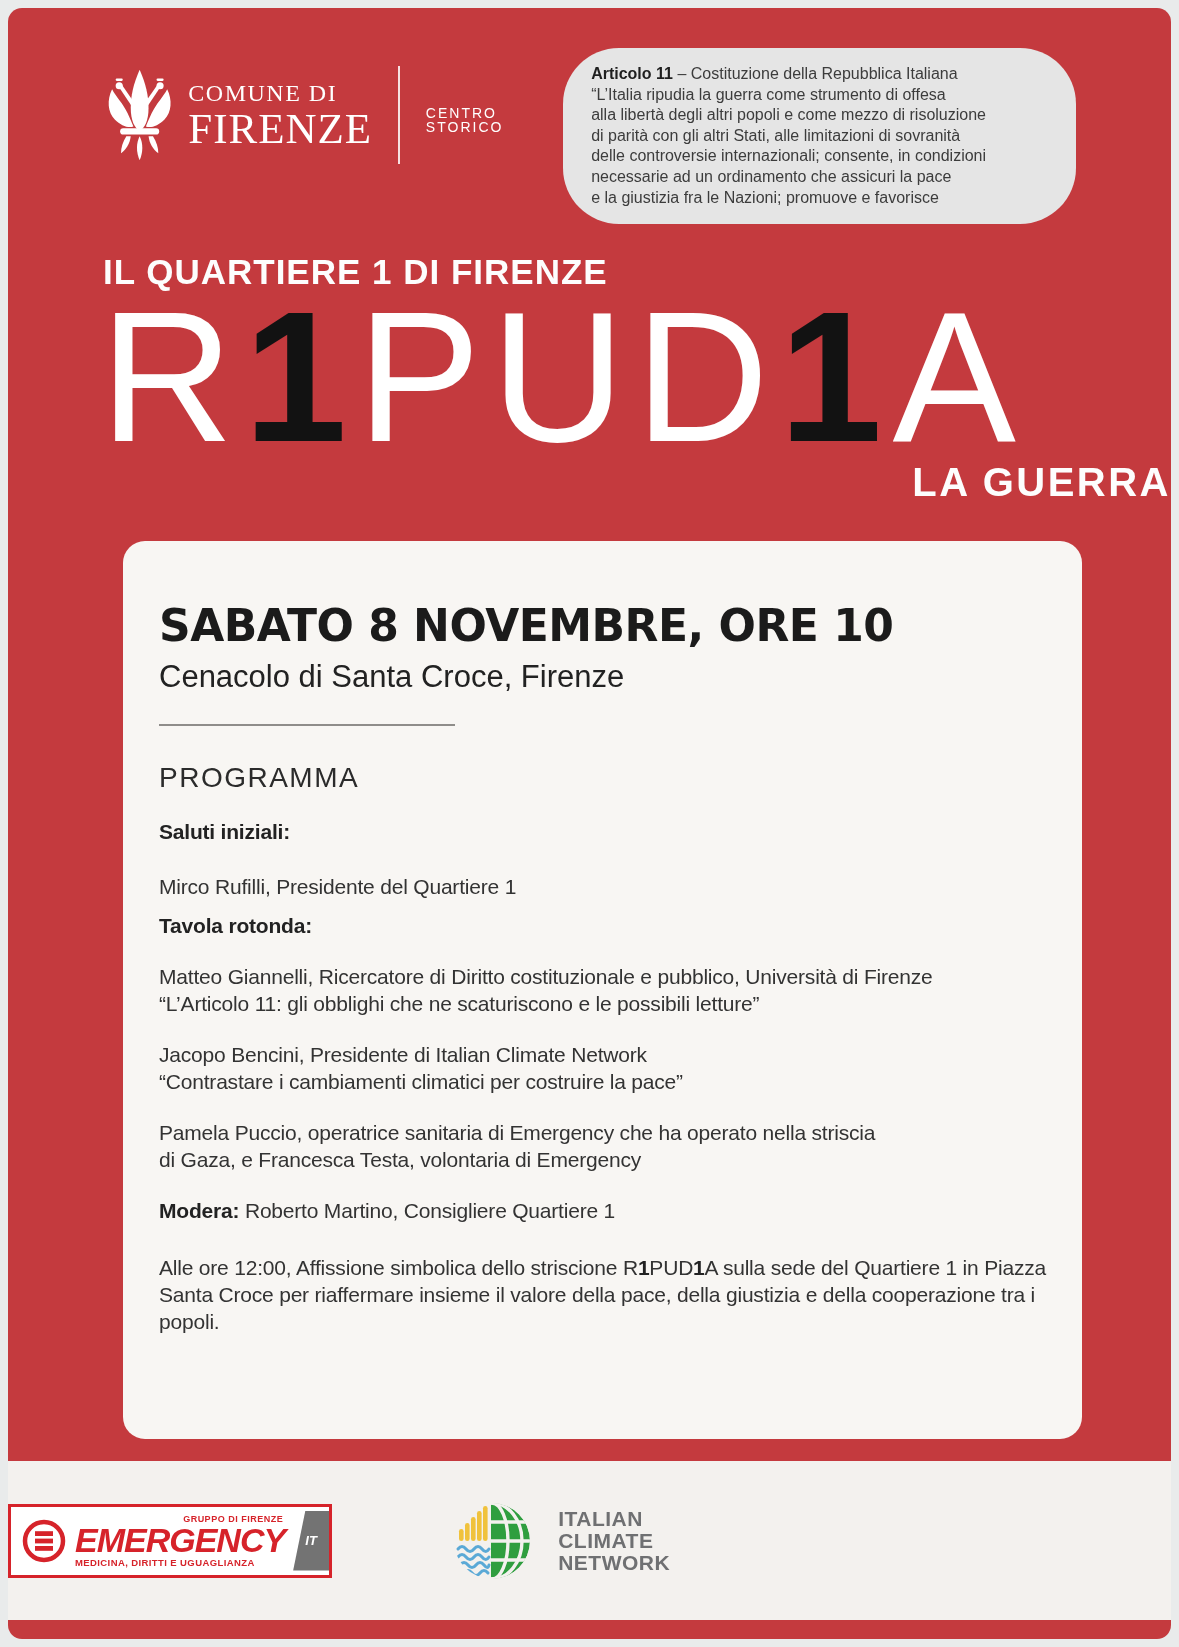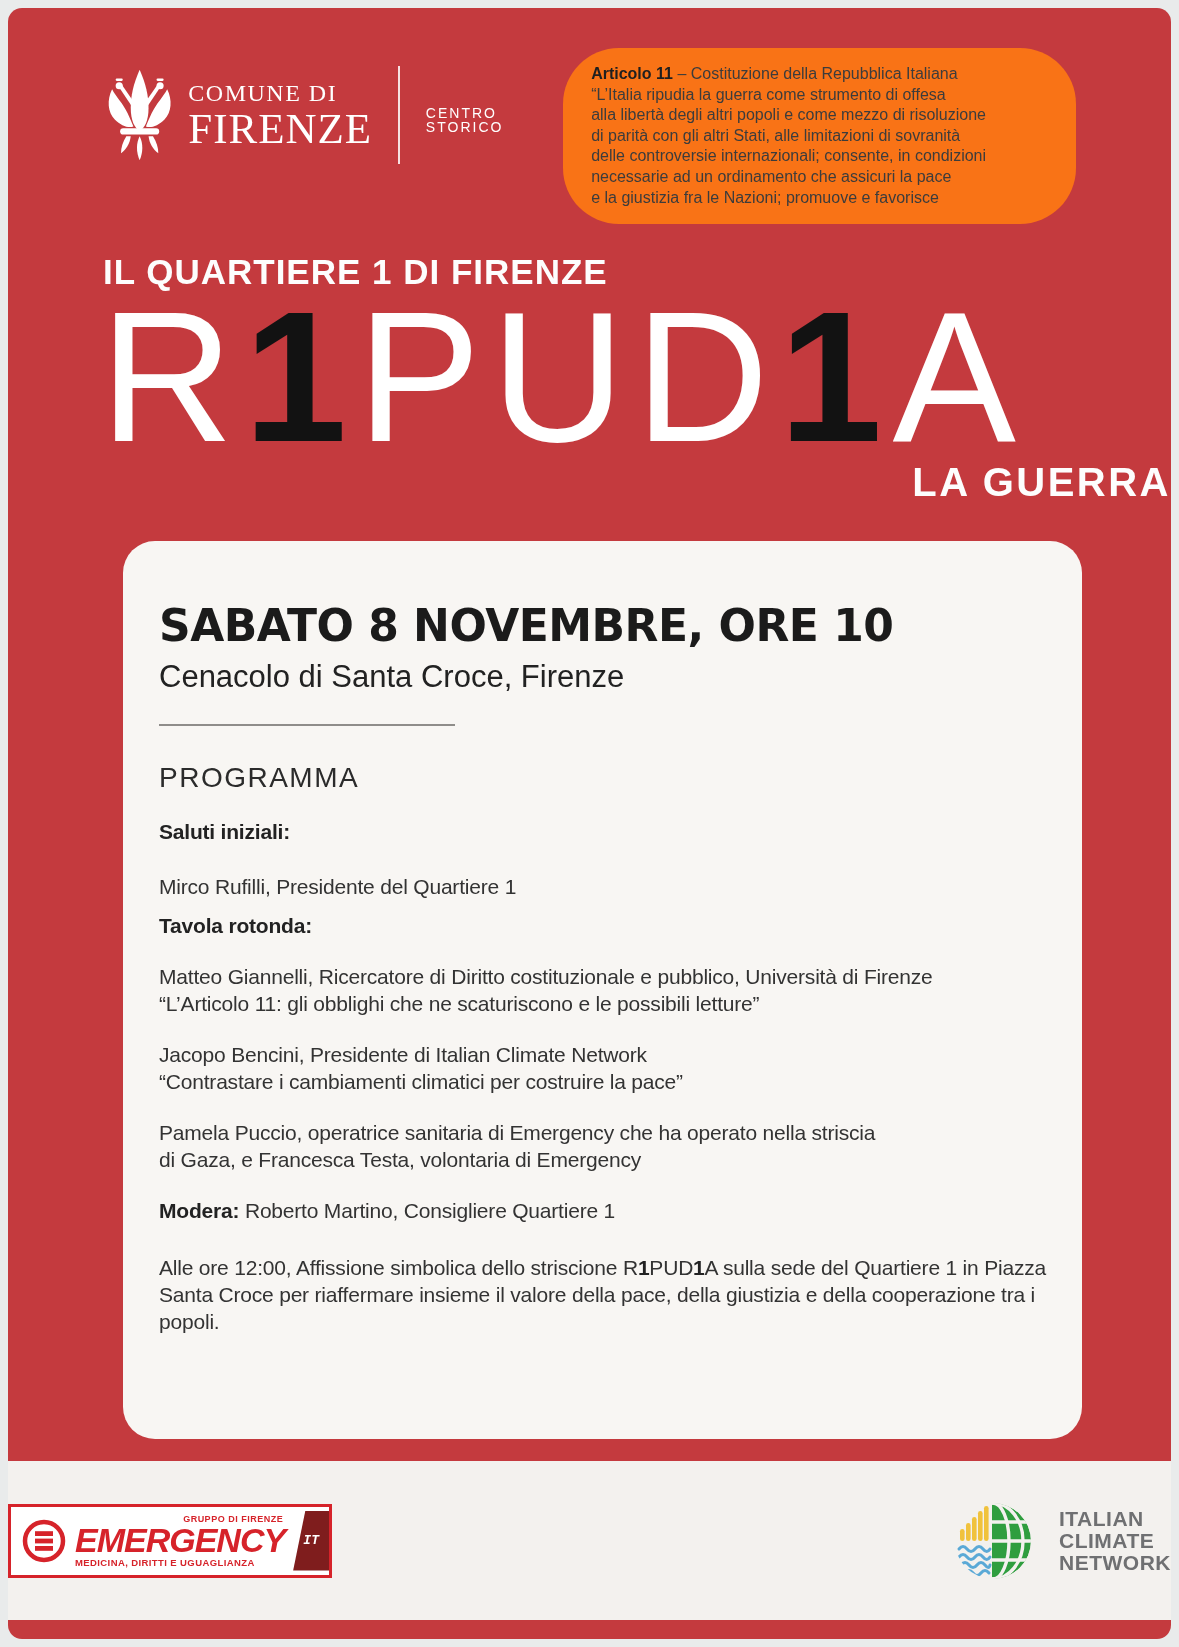--- a/index.html
+++ b/index.html
@@ -24,74 +24,74 @@
   .city-logos { display:flex; align-items:center; gap:14px; margin-top:14px; color:#fff; }
   .comune-text { line-height:1; }
   .comune-line1 { font-family:"Liberation Serif", serif; font-size:24px; letter-spacing:1.5px; }
   .comune-line2 { font-family:"Liberation Serif", serif; font-size:43px; letter-spacing:1px; margin-top:2px; }
   .logo-divider { width:2px; height:98px; background:rgba(255,255,255,.85); margin:0 12px; }
   .q1-block { line-height:1; margin-top:4px; }
   .q1-code { font-family:"Liberation Serif", serif; font-size:70px; }
   .q1-label { font-size:14px; letter-spacing:2px; margin-top:6px; }
 
   .articolo-bubble {
-    width:540px; background:#f97316; border-radius:56px;
+    width:540px; background:#e5e5e5; border-radius:56px;
     padding:16px 10px 16px 28px;
     color:#3c3c3c; font-size:16px; line-height:20.6px;
     white-space:nowrap;
   }
   .articolo-bubble .seg-b { font-weight:bold; color:#1f1f1f; }
 
   
   .kicker { margin:28px 0 0 95px; font-size:35px; font-weight:bold; letter-spacing:1px; color:#fdfdfd; }
   .big-title {
     margin:10px 0 0 92px; width:916px; height:150px;
     display:flex; justify-content:space-between; align-items:flex-end;
     font-size:185px; line-height:150px; color:#ffffff;
   }
   .big-title .seg-b { color:#121212; font-weight:bold; }
   .subtitle { text-align:right; margin-top:8px;
     font-size:40px; font-weight:bold; letter-spacing:2.5px; color:#fdfdfd; }
 
   
   .card {
     margin:36px 0 0 115px; width:959px; height:898px;
-    background:#f8f6f3; border-radius:32px;
+    background:#f8f6f3; border-radius:22px;
     padding:62px 34px 0 36px; overflow:hidden;
     color:#333333; font-size:21px; line-height:27px; letter-spacing:-0.2px;
   }
   .card .seg-b { font-weight:bold; color:#222; }
   .date { font-family:"DejaVu Sans", sans-serif; font-size:44px; line-height:46px; font-weight:bold; color:#1b1b1b; letter-spacing:-0.5px; }
   .location { font-size:31px; line-height:31px; letter-spacing:0; margin-top:12px; color:#222; }
   .rule { width:296px; border-top:2px solid #8f8d8a; margin-top:32px; }
   .programma { font-size:28px; line-height:28px; letter-spacing:1.5px; margin-top:38px; color:#2b2b2b; }
   .line-label { margin-top:26px; font-weight:bold; color:#222; }
   .line { margin-top:28px; }
   .tavola { margin-top:12px; }
   .block { margin-top:24px; }
   .mod { margin-top:24px; }
   .para { margin-top:30px; }
   .para2 { margin-top:20px; }
 
   
-  .band { height:162px; background:#f3f1ee; display:flex; align-items:center; justify-content:space-between; gap:120px; }
+  .band { height:162px; background:#f3f1ee; display:flex; align-items:center; justify-content:flex-start; gap:120px; }
   .red-footer { height:19px; background:#c43a3e; }
 
   .emergency {
     display:flex; align-items:center; background:#ffffff;
     border:3px solid #d6232a; height:74px; padding:4px 0 4px 10px;
   }
   .em-text { margin-left:8px; display:flex; flex-direction:column; justify-content:center; }
   .em-group { color:#d6232a; font-size:9px; font-weight:bold; letter-spacing:0.5px; text-align:right; padding-right:2px; }
   .em-name { color:#d6232a; font-size:34px; line-height:32px; font-weight:bold; font-style:italic; letter-spacing:-1px; }
   .em-tag { color:#d6232a; font-size:9.5px; font-weight:bold; letter-spacing:0.4px; margin-top:1px; }
   .em-it {
     align-self:stretch; width:36px; margin-left:8px;
-    background:#7f1d1d; clip-path:polygon(34% 0, 100% 0, 100% 100%, 0 100%);
-    display:flex; align-items:center; justify-content:center;font-family:Liberation Mono, monospace;
+    background:#737373; clip-path:polygon(34% 0, 100% 0, 100% 100%, 0 100%);
+    display:flex; align-items:center; justify-content:center;
   }
   .em-it span { color:#fff; font-size:13px; font-weight:bold; font-style:italic; }
 
   .icn { display:flex; align-items:center; gap:14px; }
   .icn-text { color:#6f7072; font-weight:bold; font-size:21px; line-height:22px; letter-spacing:0.5px;margin-left:12px; }
 </style>
 </head>
 <body>
 
 <div class="poster">

